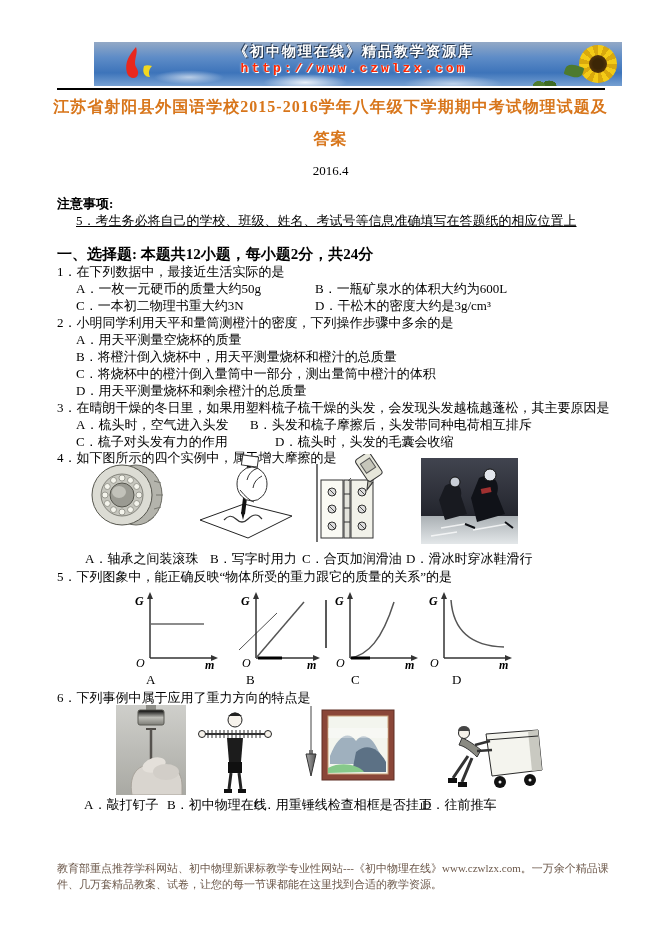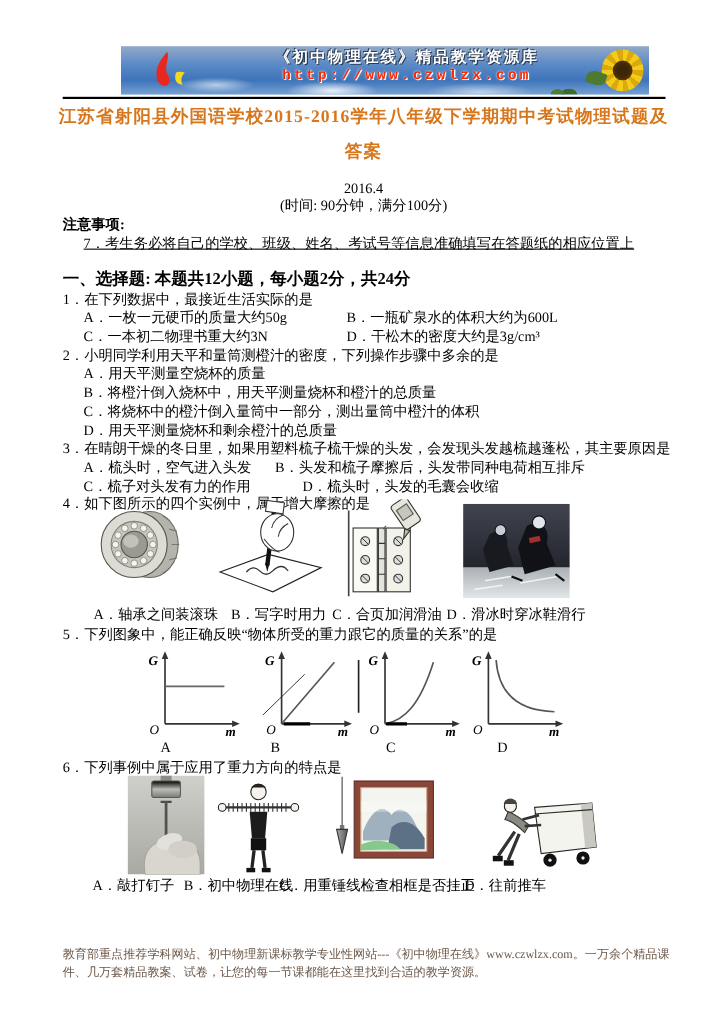--- a/index.html
+++ b/index.html
@@ -4,27 +4,27 @@
 <style>
   html,body{margin:0;padding:0;background:#ffffff;}
   #page{position:relative;width:661px;height:936px;background:#fff;overflow:hidden;
         font-family:"Liberation Serif","DejaVu Serif",serif;color:#000;}
   .t{position:absolute;font-size:13px;line-height:15px;white-space:nowrap;}
   .b{font-weight:bold;}
   .center{left:0;width:661px;text-align:center;}
   .title{font-size:16px;font-weight:bold;color:#d8761b;letter-spacing:1px;}
   .u{text-decoration:underline;}
   
-  .banner{position:absolute;left:94px;top:42px;width:480px;height:44px;
+  .banner{position:absolute;left:94px;top:42px;width:528px;height:44px;
     background:
       radial-gradient(60px 12px at 40% 92%, rgba(255,255,255,.85), rgba(255,255,255,0) 70%),
       radial-gradient(50px 10px at 18% 80%, rgba(255,255,255,.6), rgba(255,255,255,0) 70%),
       radial-gradient(70px 12px at 68% 95%, rgba(255,255,255,.55), rgba(255,255,255,0) 70%),
       linear-gradient(180deg,#93a9c6 0%,#5e8cc7 35%,#3d74ba 70%,#76a0d2 100%);
-    overflow:hidden;margin-left:16px;}
+    overflow:hidden;}
   .banner-logo{position:absolute;left:26px;top:4px;}
   .banner-txt{position:absolute;left:110px;top:1px;width:300px;text-align:center;}
   .banner-title{font-size:14px;font-weight:bold;color:#ffffff;letter-spacing:2px;
     text-shadow:1px 1px 0 #2a3c55, -1px -1px 0 #2a3c55;}
   .banner-url{font-size:13px;font-weight:bold;color:#ff2600;letter-spacing:3px;
     font-family:"Liberation Mono","DejaVu Sans Mono",monospace;
     text-shadow:0 0 2px #ffffff,1px 1px 0 #ffffff;}
   .sunflower{position:absolute;right:5px;top:3px;width:38px;height:38px;border-radius:50%;
     background:repeating-conic-gradient(#f4cb16 0 18deg,#d9a90d 18deg 36deg);}
   .sunflower::after{content:"";position:absolute;left:10px;top:10px;width:18px;height:18px;
@@ -79,24 +79,23 @@
     </div>
     <div class="plantlet"></div>
     <div class="sunflower"></div>
   </div>
 
   <div class="rule"></div>
 
   <div class="t center title p-title1">江苏省射阳县外国语学校2015-2016学年八年级下学期期中考试物理试题及</div>
   <div class="t center title p-title2">答案</div>
   <div class="t center p-date">2016.4</div>
-  <div class="t center p-meta">(时间: 90分钟，满分100分)</div>
 
   <div class="t b p-noticeh">注意事项:</div>
-  <div class="t u p-n1">7．考生务必将自己的学校、班级、姓名、考试号等信息准确填写在答题纸的相应位置上</div>
+  <div class="t u p-n1">5．考生务必将自己的学校、班级、姓名、考试号等信息准确填写在答题纸的相应位置上</div>
 
   <div class="t b p-sec">一、选择题: 本题共12小题，每小题2分，共24分</div>
 
   <div class="t p-q1s">1．在下列数据中，最接近生活实际的是</div>
   <div class="t p-q1a">A．一枚一元硬币的质量大约50g</div>
   <div class="t p-q1b">B．一瓶矿泉水的体积大约为600L</div>
   <div class="t p-q1c">C．一本初二物理书重大约3N</div>
   <div class="t p-q1d">D．干松木的密度大约是3g/cm³</div>
 
   <div class="t p-q2s">2．小明同学利用天平和量筒测橙汁的密度，下列操作步骤中多余的是</div>

